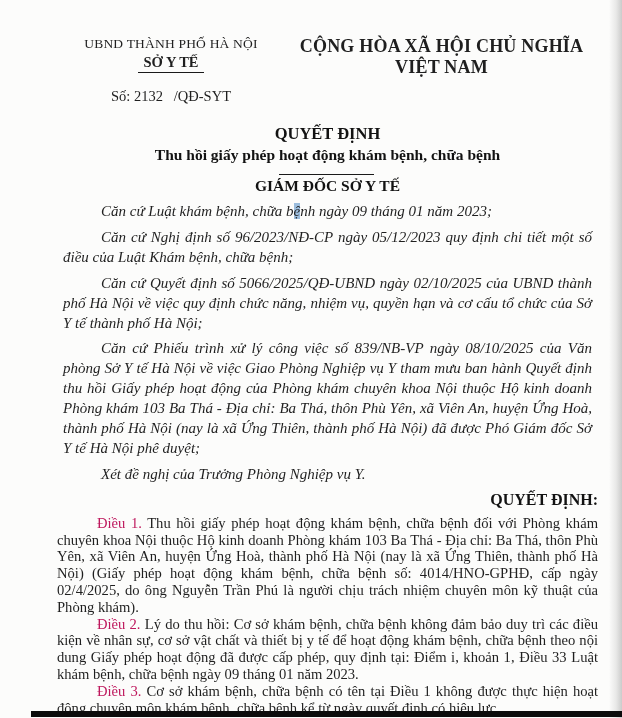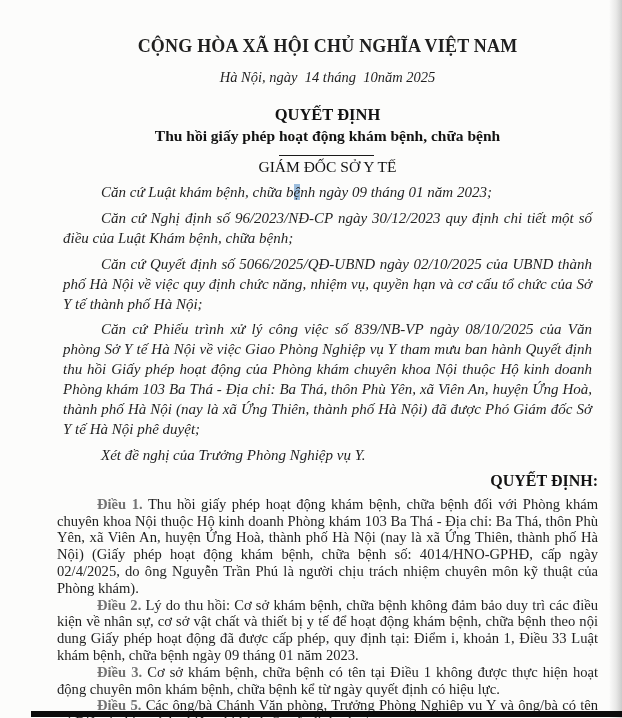--- a/index.html
+++ b/index.html
@@ -29,69 +29,73 @@
   .h-right .motto1 { font-weight:bold; font-size:18px; letter-spacing:.2px; }
   .h-right .motto2 { font-weight:bold; font-size:14.5px; margin-top:3px; }
   .h-right .motto2 span { display:inline-block; border-bottom:1.5px solid #1a1a1a; padding:0 3px 2px; }
   .number-row { margin-top:15px; font-size:14.5px; text-align:center; }
   .date-row { margin-top:12px; font-size:14.5px; font-style:italic; text-align:center; }
 
   
   .title { text-align:center; font-weight:bold; font-size:16.5px; margin-top:19px; color:#121212;font-family:Liberation Serif, serif; }
   .subtitle { text-align:center; font-weight:bold; font-size:15.5px; margin-top:2px; color:#121212; }
   .subtitle .u { border-bottom:1.6px solid #1a1a1a; padding-bottom:11px; }
-  .issuer { text-align:center; font-weight:normal; font-size:15.5px; margin-top:13px; color:#121212; }
+  .issuer { text-align:center; font-weight:bold; font-size:15.5px; margin-top:13px; color:#121212; }
 
   
   .preamble { margin-top:7px; }
   .preamble p {
     margin:6px; font-style:italic; font-size:15px; line-height:19.9px;
     text-align:justify; text-indent:38px;
   }
   .hl { background:#9cbddd; }
 
   
   .decree-heading { text-align:right; font-weight:bold; font-size:16px; margin:5px 0 6px; color:#121212; }
   .articles p {
     margin:0; font-size:14.6px; line-height:16.8px;
     text-align:justify; text-indent:40px;
   }
-  .articles .lbl { font-weight:bold; color:#737373; }
+  .articles .lbl { font-weight:normal; color:#be185d; }
 
   
   .edge-shadow {
     position:absolute; top:0; right:0; width:13px; height:100%; pointer-events:none;
     background: linear-gradient(to right, rgba(110,110,110,0) 0%, rgba(110,110,110,0.14) 55%, rgba(90,90,90,0.30) 100%);
   }
   .black-bar {
     position:absolute; left:31px; right:0; top:711px; height:6px;
     background:#0c0c0c;
   }
 </style>
 </head>
 <body>
 
 <div class="page">
 
   <div class="header">
+    <div class="h-left">
+      <div class="org-parent">UBND THÀNH PHỐ HÀ NỘI</div>
+      <div class="org"><span>SỞ Y TẾ</span></div>
+      <div class="number-row pre">Số: 2132   /QĐ-SYT</div>
+    </div>
     <div class="h-right">
       <div class="motto1">CỘNG HÒA XÃ HỘI CHỦ NGHĨA VIỆT NAM</div>
-      <div class="date-row pre">Hà Nội, ngày  14 tháng  10năm 2025</div>
     </div>
   </div>
 
   <div class="title">QUYẾT ĐỊNH</div>
 
   <div class="subtitle"><span>Thu hồi giấy phép </span><span class="u">hoạt động khá</span><span>m bệnh, chữa bệnh</span></div>
 
   <div class="issuer">GIÁM ĐỐC SỞ Y TẾ</div>
 
   <div class="preamble">
     <p><span>Căn cứ Luật khám bệnh, chữa b</span><span class="hl">ệ</span><span>nh ngày 09 tháng 01 năm 2023;</span></p>
-    <p>Căn cứ Nghị định số 96/2023/NĐ-CP ngày 30/12/2023 quy định chi tiết một số điều của Luật Khám bệnh, chữa bệnh;</p>
+    <p>Căn cứ Nghị định số 96/2023/NĐ-CP ngày 05/12/2023 quy định chi tiết một số điều của Luật Khám bệnh, chữa bệnh;</p>
     <p>Căn cứ Quyết định số 5066/2025/QĐ-UBND ngày 02/10/2025 của UBND thành phố Hà Nội về việc quy định chức năng, nhiệm vụ, quyền hạn và cơ cấu tổ chức của Sở Y tế thành phố Hà Nội;</p>
     <p>Căn cứ Phiếu trình xử lý công việc số 839/NB-VP ngày 08/10/2025 của Văn phòng Sở Y tế Hà Nội về việc Giao Phòng Nghiệp vụ Y tham mưu ban hành Quyết định thu hồi Giấy phép hoạt động của Phòng khám chuyên khoa Nội thuộc Hộ kinh doanh Phòng khám 103 Ba Thá - Địa chỉ: Ba Thá, thôn Phù Yên, xã Viên An, huyện Ứng Hoà, thành phố Hà Nội (nay là xã Ứng Thiên, thành phố Hà Nội) đã được Phó Giám đốc Sở Y tế Hà Nội phê duyệt;</p>
     <p>Xét đề nghị của Trưởng Phòng Nghiệp vụ Y.</p>
   </div>
 
   <div class="decree-heading">QUYẾT ĐỊNH:</div>
 
   <div class="articles">
     <p><span class="lbl">Điều 1.</span> <span>Thu hồi giấy phép hoạt động khám bệnh, chữa bệnh đối với Phòng khám chuyên khoa Nội thuộc Hộ kinh doanh Phòng khám 103 Ba Thá - Địa chỉ: Ba Thá, thôn Phù Yên, xã Viên An, huyện Ứng Hoà, thành phố Hà Nội (nay là xã Ứng Thiên, thành phố Hà Nội) (Giấy phép hoạt động khám bệnh, chữa bệnh số: 4014/HNO-GPHĐ, cấp ngày 02/4/2025, do ông Nguyễn Trần Phú là người chịu trách nhiệm chuyên môn kỹ thuật của Phòng khám).</span></p>
     <p><span class="lbl">Điều 2.</span> <span>Lý do thu hồi: Cơ sở khám bệnh, chữa bệnh không đảm bảo duy trì các điều kiện về nhân sự, cơ sở vật chất và thiết bị y tế để hoạt động khám bệnh, chữa bệnh theo nội dung Giấy phép hoạt động đã được cấp phép, quy định tại: Điểm i, khoản 1, Điều 33 Luật khám bệnh, chữa bệnh ngày 09 tháng 01 năm 2023.</span></p>

